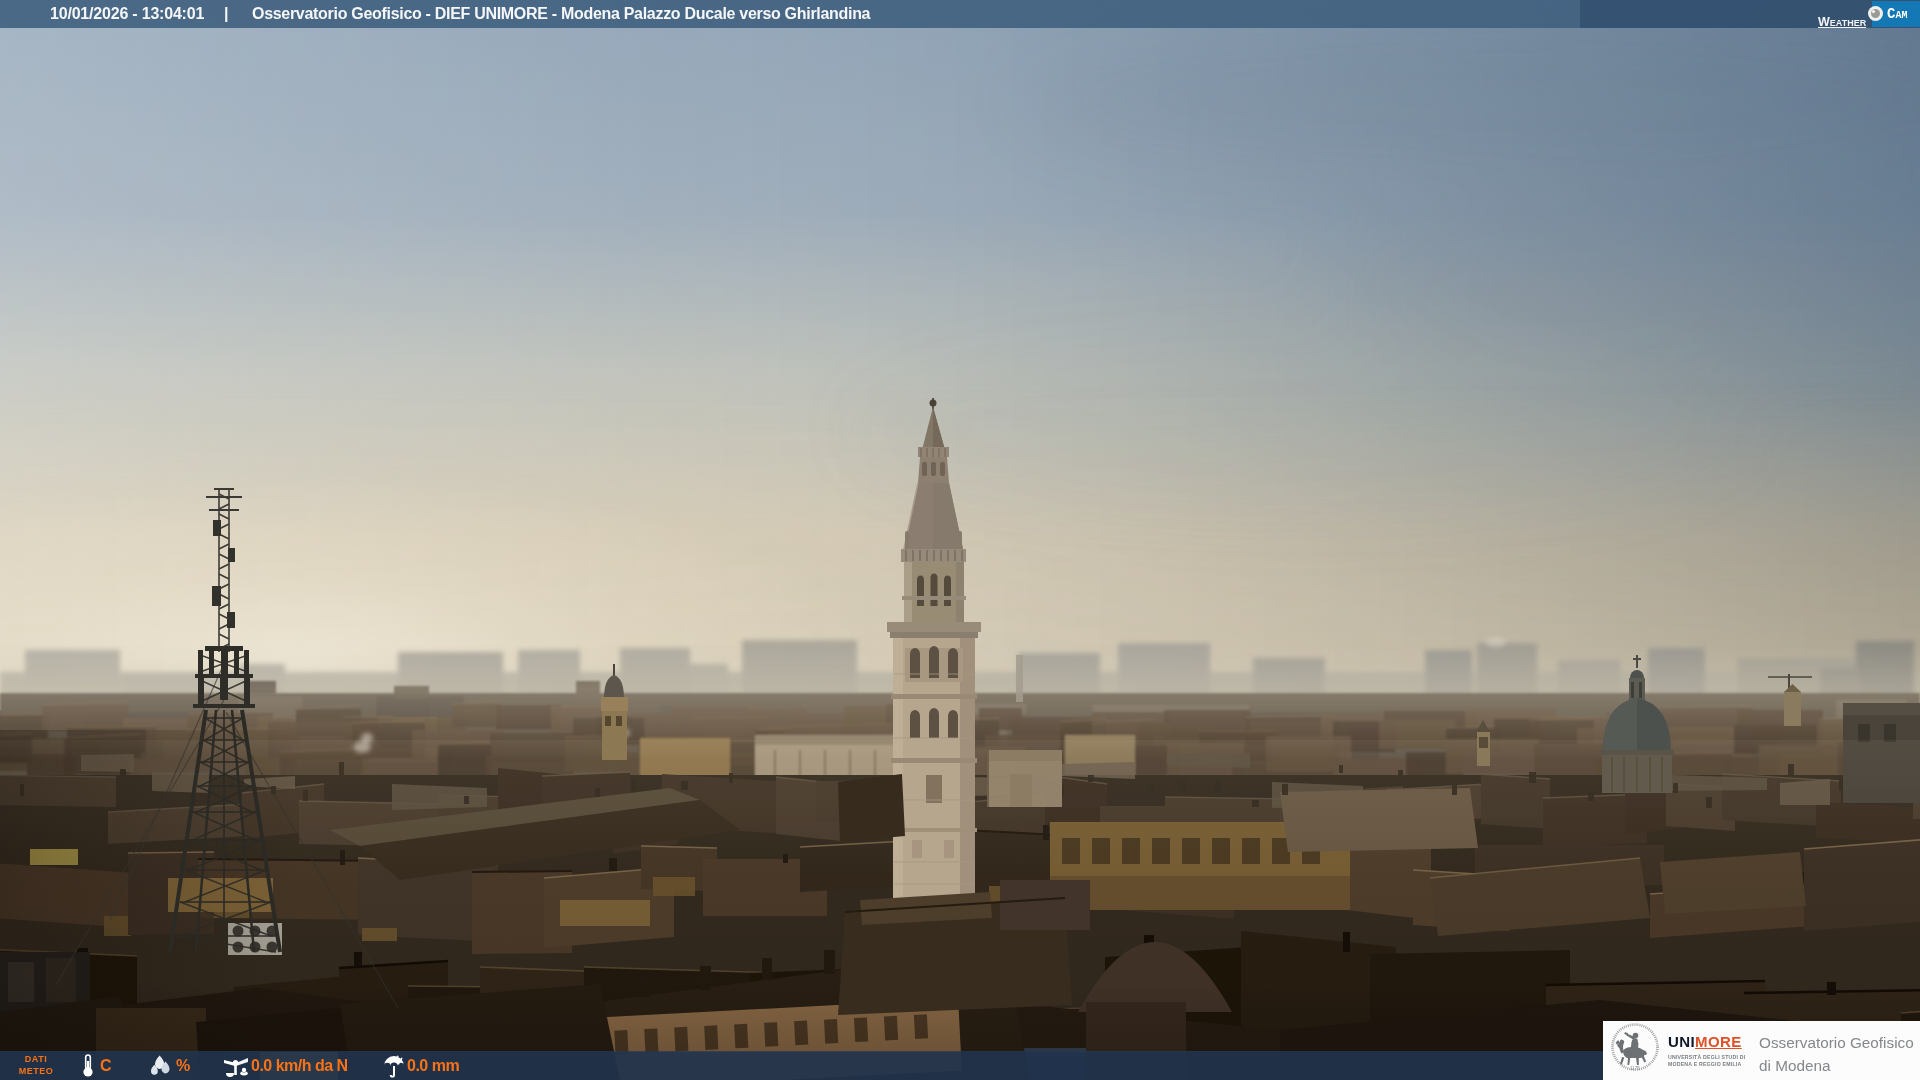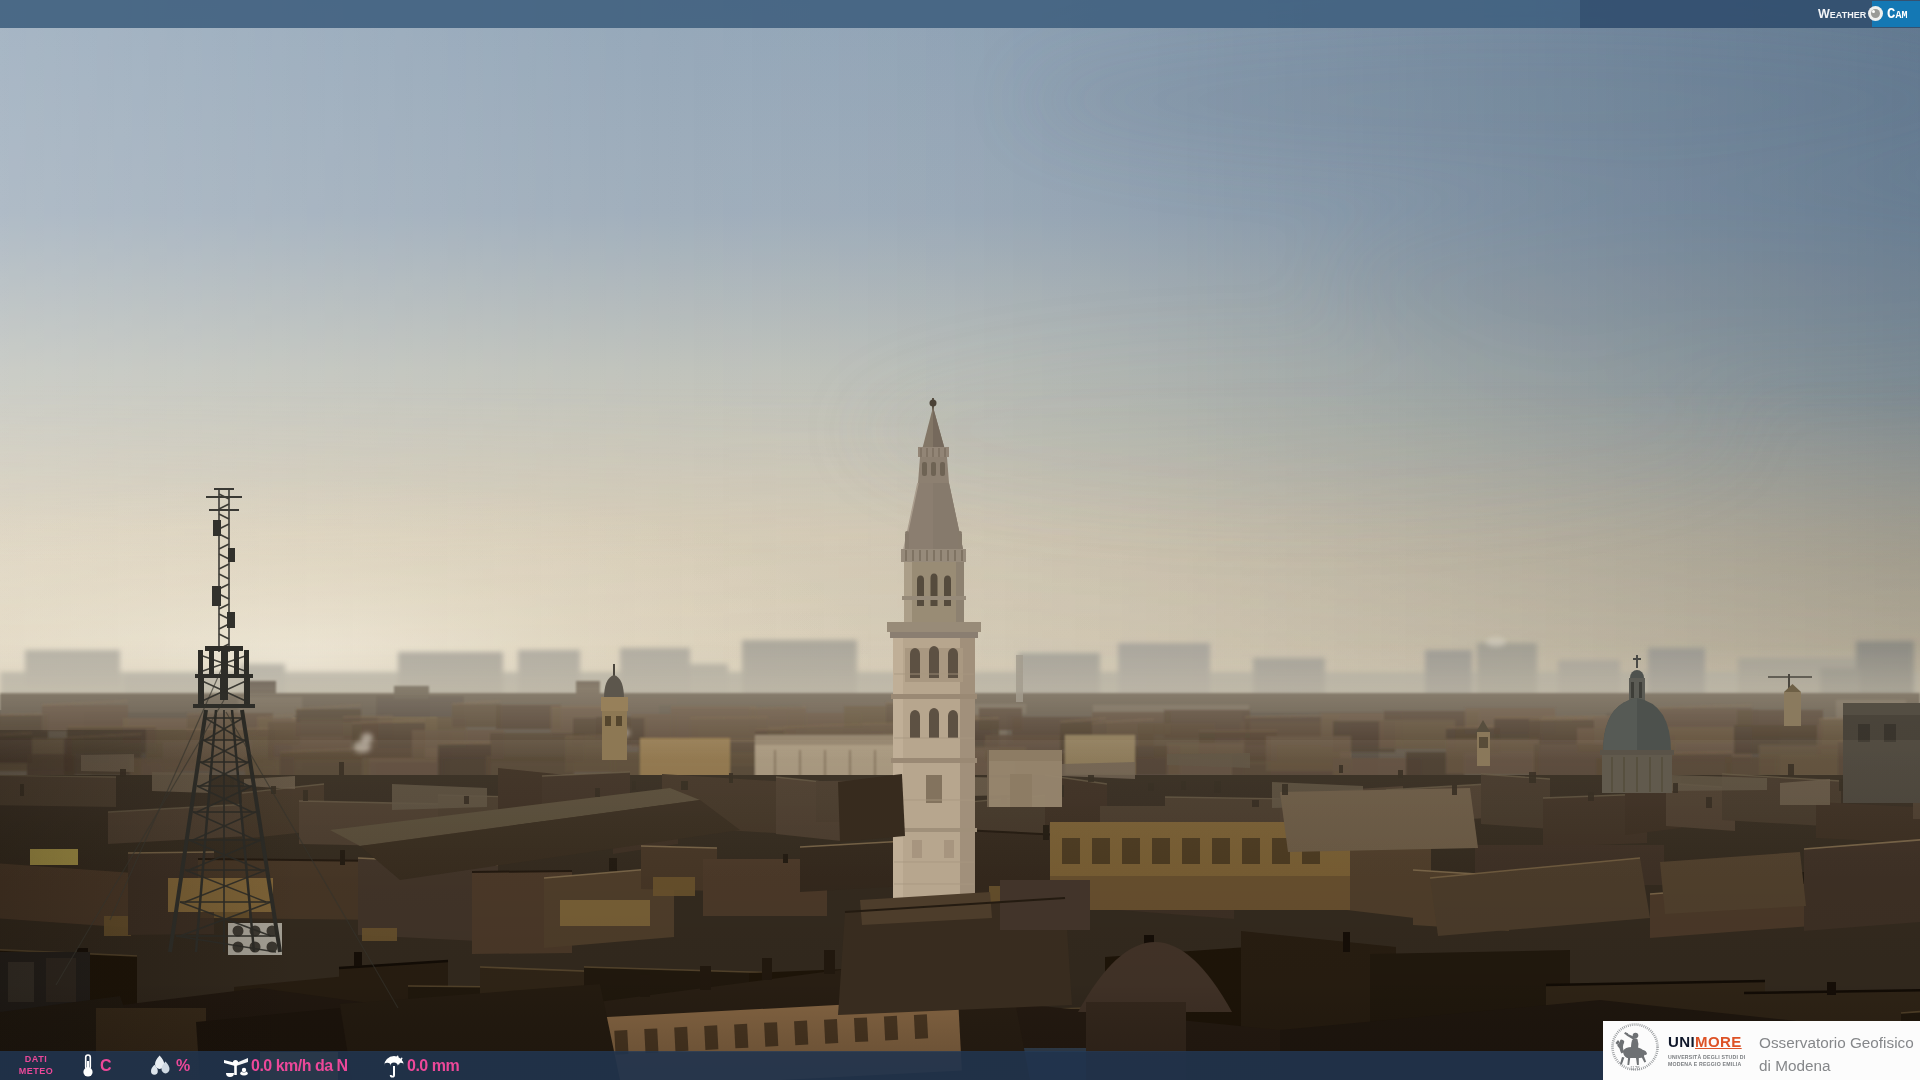--- a/index.html
+++ b/index.html
@@ -809,31 +809,36 @@
     <rect x="1784" y="692" width="17" height="34" fill="#8a7a5e"></rect>
     <polygon points="1784,692 1801,692 1792.5,684" fill="#6e6046"></polygon>
   </g>
 
   <rect x="0" y="0" width="1920" height="28" fill="#40607f" opacity="0.9"></rect>
   <rect x="1580" y="0" width="340" height="28" fill="#1c3553" opacity="0.35"></rect>
 
   <rect x="0" y="1051" width="1920" height="29" fill="#223a58" opacity="0.78"></rect>
 </svg>
 
+<div style="position:absolute;left:0;top:0;width:1920px;height:28px;color:#f4f6f8;font-weight:bold;font-size:16px;line-height:28px;">
+  <span style="position:absolute;left:50px;top:0;letter-spacing:-0.2px;">10/01/2026 - 13:04:01</span>
+  <span style="position:absolute;left:224px;top:0;">|</span>
+  <span style="position:absolute;left:252px;top:0;letter-spacing:-0.3px;">Osservatorio Geofisico - DIEF UNIMORE - Modena Palazzo Ducale verso Ghirlandina</span>
+</div>
 
 <div style="position:absolute;left:1815px;top:0;width:105px;height:29px;">
   <div style="position:absolute;left:57px;top:1px;width:48px;height:26px;background:#1478b4;"></div>
-  <div style="position:absolute;left:3px;top:0;height:28px;line-height:28px;color:#f2f4f6;font-weight:bold;font-size:9px;"><span style="font-size:12.5px;">W</span>EATHER</div>
+  <div style="position:absolute;left:3px;top:8px;height:28px;line-height:28px;color:#f2f4f6;font-weight:bold;font-size:9px;text-decoration:underline;"><span style="font-size:12.5px;">W</span>EATHER</div>
   <div style="position:absolute;left:53px;top:6px;width:15px;height:15px;border-radius:50%;background:#f0f0ee;"></div>
   <div style="position:absolute;left:56px;top:9px;width:9px;height:9px;border-radius:50%;background:#9a9a96;"></div>
   <div style="position:absolute;left:57px;top:9.5px;width:3px;height:3px;border-radius:50%;background:#fdfdfb;"></div>
   <div style="position:absolute;left:72px;top:0;height:28px;line-height:28px;color:#fff;font-weight:bold;font-size:10px;font-family:Liberation Mono, monospace;"><span style="font-size:14px;">C</span>AM</div>
 </div>
 
-<div style="position:absolute;left:0;top:1051px;width:1905px;height:29px;color:#ec4899;">
+<div style="position:absolute;left:0;top:1051px;width:1905px;height:29px;color:#f97316;">
   <div style="position:absolute;left:10px;top:3px;width:52px;font-size:9px;font-weight:bold;text-align:center;line-height:11.5px;letter-spacing:0.5px;">DATI<br>METEO</div>
   <svg style="position:absolute;left:79px;top:2px;" width="18" height="26" viewBox="0 0 18 26">
     <rect x="6.7" y="2" width="4.6" height="14" rx="2.3" fill="none" stroke="#fff" stroke-width="1.6"></rect>
     <circle cx="9" cy="19" r="4.6" fill="#fff"></circle>
     <line x1="9" y1="8" x2="9" y2="17" stroke="#fff" stroke-width="2.2"></line>
   </svg>
   <div style="position:absolute;left:100px;top:0;height:29px;line-height:29px;font-size:16px;font-weight:bold;">C</div>
   <svg style="position:absolute;left:148px;top:3px;" width="26" height="24" viewBox="0 0 26 24">
     <path d="M7,10 a4.6,5 0 0 0 9.2,0 q0,-3.4 -4.6,-8.4 q-4.6,5 -4.6,8.4" fill="#e8edf2"></path>
     <path d="M13.5,15 a4,4.4 0 0 0 8,0 q0,-3 -4,-7.4 q-4,4.4 -4,7.4" fill="#cfd8e2"></path>

